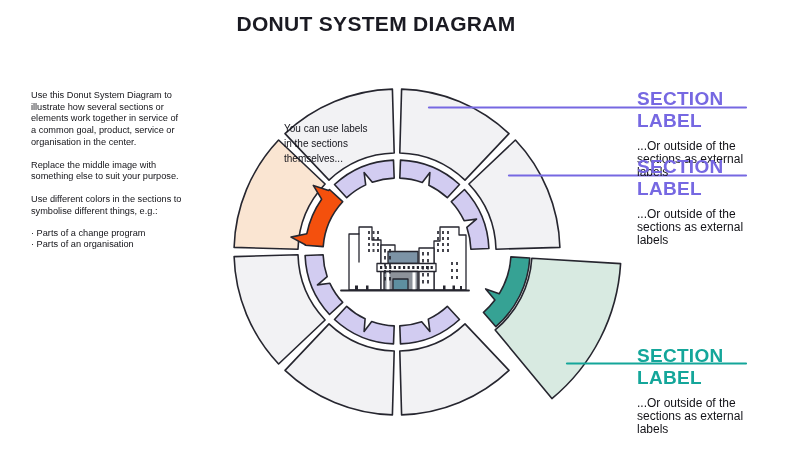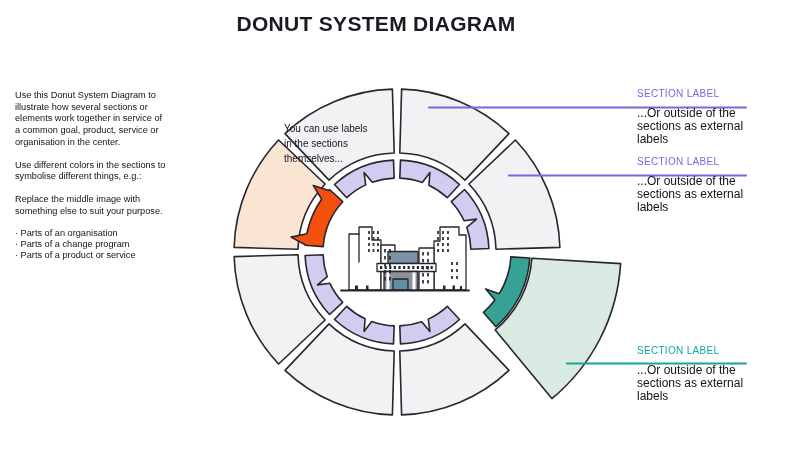--- a/index.html
+++ b/index.html
@@ -1,57 +1,56 @@
 <!DOCTYPE html>
 <html style="--ink: #26262F; --purple: #7668E2; --teal: #14A69A; --lavender: #D2CCF1; --orange: #F4500D; --peach: #FAE5D2; --mint: #D8EAE1; --teal_band: #36A294; --section_grey: #F2F2F4; --roof: #7C93A6; --entrance: #8D929A; --door: #5E8FA0;"><head>
 <meta charset="utf-8">
 <style>
   html,body{margin:0;padding:0;background:#fff;}
   .stage{position:relative;width:752px;height:450px;background:#fff;overflow:hidden;
          font-family:"Liberation Sans","DejaVu Sans",sans-serif;}
   .title{position:absolute;top:12px;left:0;width:100%;text-align:center;
          font-size:21px;font-weight:700;letter-spacing:.3px;color:#1A1A22;}
-  .left-panel{position:absolute;left:15px;top:90px;width:170px;
+  .left-panel{position:absolute;left:31px;top:90px;width:170px;
               font-size:9.2px;line-height:11.7px;color:#131318;}
   .left-panel p{margin:0 0 11px;white-space:pre-line;}
   .bullets{margin-top:9px;}
   .bullets div{line-height:10.6px;}
   svg.diagram{position:absolute;left:0;top:0;}
   .outline{stroke:var(--ink);stroke-width:1.6;stroke-linejoin:round;}
   .bstroke{stroke:var(--ink);stroke-width:1.3;stroke-linejoin:round;stroke-linecap:round;fill:#fff;}
   .inner-note{position:absolute;left:284px;top:121px;width:110px;font-size:10px;
               line-height:15px;color:#15151C;white-space:pre-line;}
   .section-label{position:absolute;width:150px;}
-  .sl-title{font-size:10px;font-weight:400;letter-spacing:.3px;margin-bottom:8px;}
+  .sl-title{font-size:19px;font-weight:700;letter-spacing:.3px;margin-bottom:8px;}
   .sl-desc{font-size:12px;line-height:13px;color:#131318;white-space:pre-line;width:140px;}
   .label-1{left:637px;top:88px;}
   .label-2{left:637px;top:156px;}
   .label-3{left:637px;top:345px;}
 </style>
 </head>
 <body>
 
 <div class="stage">
 
   <div class="title">DONUT SYSTEM DIAGRAM</div>
 
   <div class="left-panel">
     <p>Use this Donut System Diagram to
 illustrate how several sections or
 elements work together in service of
 a common goal, product, service or
 organisation in the center.</p>
+    <p>Replace the middle image with
+something else to suit your purpose.</p>
     <p>Use different colors in the sections to
 symbolise different things, e.g.:</p>
-    <p>Replace the middle image with
-something else to suit your purpose.</p>
     <div class="bullets">
+      <div>· Parts of a change program</div>
       <div>· Parts of an organisation</div>
-      <div>· Parts of a change program</div>
-      <div>· Parts of a product or service</div>
     </div>
   </div>
 
   <svg class="diagram" width="800" height="450" viewBox="0 0 800 450">
 
     <g id="donut-group">
         <path d="M 401.6,89.1 A 163 163 0 0 1 509.0,133.6 L 465.0,180.1 A 99 99 0 0 0 399.8,153.0 Z" fill="#F2F2F4" class="outline"></path>
         <path d="M 400.5,160.1 A 92 92 0 0 1 459.5,184.5 L 447.3,197.7 A 74 74 0 0 0 428.9,185.2 L 429.9,172.5 L 422.3,182.5 A 74 74 0 0 0 399.8,178.1 Z" fill="#D2CCF1" class="outline"></path>
         <path d="M 515.4,140.0 A 163 163 0 0 1 559.9,247.4 L 496.0,249.2 A 99 99 0 0 0 468.9,184.0 Z" fill="#F2F2F4" class="outline"></path>
         <path d="M 464.5,189.5 A 92 92 0 0 1 488.9,248.5 L 470.9,249.2 A 74 74 0 0 0 466.8,227.3 L 476.5,219.1 L 464.1,220.7 A 74 74 0 0 0 451.3,201.7 Z" fill="#D2CCF1" class="outline"></path>

